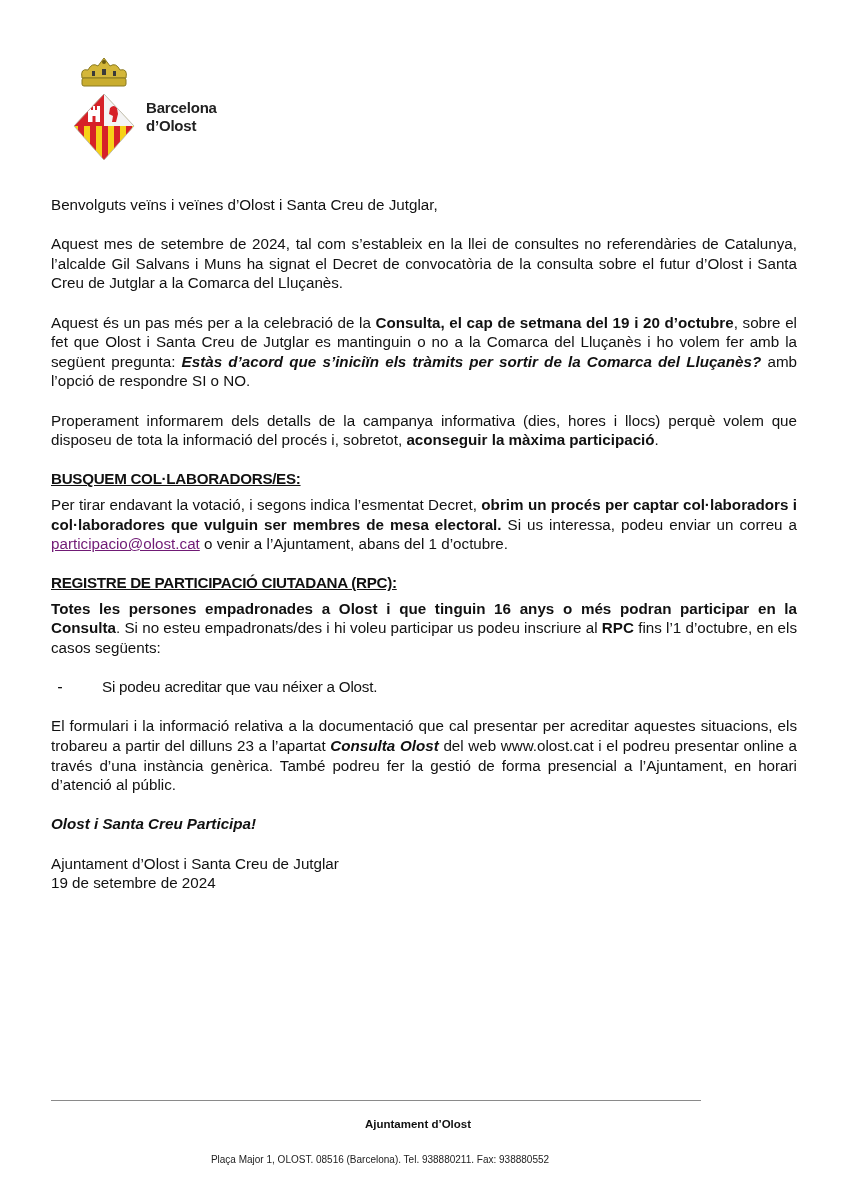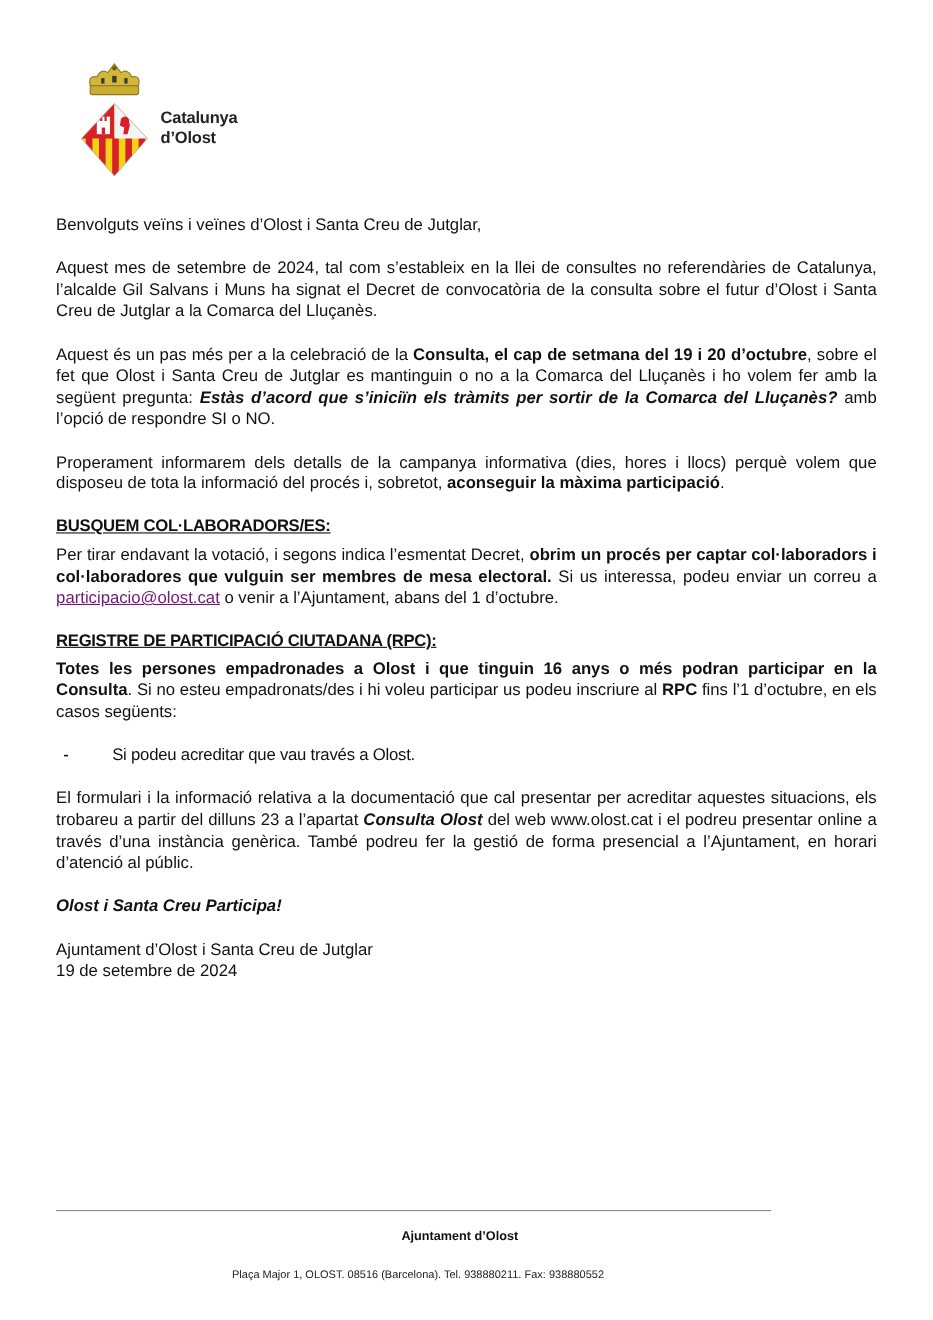--- a/index.html
+++ b/index.html
@@ -61,21 +61,21 @@
         <rect x="21" y="52" width="2" height="4" fill="#ffffff"></rect>
         <rect x="25" y="52" width="3" height="4" fill="#ffffff"></rect>
         <rect x="20.5" y="62" width="3" height="6" fill="#d62128"></rect>
 
         <path d="M38 54 Q42 50 45 54 L46 60 L44 68 L40 68 L41 62 L37 60 Z" fill="#d62128"></path>
       </g>
       <path d="M32 40 L62 72 L32 106 L2 72 Z" fill="none" stroke="#b0b0b0" stroke-width="0.8"></path>
     </g>
   </svg>
   <div class="logo-text">
-    <div>Catalunya</div>
+    <div>Barcelona</div>
     <div>d’Olost</div>
   </div>
 </div>
 
 <div class="content">
   <p class="greeting">Benvolguts veïns i veïnes d’Olost i Santa Creu de Jutglar,</p>
 
   <p>Aquest mes de setembre de 2024, tal com s’estableix en la llei de consultes no referendàries de Catalunya, l’alcalde Gil Salvans i Muns ha signat el Decret de convocatòria de la consulta sobre el futur d’Olost i Santa Creu de Jutglar a la Comarca del Lluçanès.</p>
 
   <p>
@@ -91,21 +91,21 @@
     <span>Per tirar endavant la votació, i segons indica l’esmentat Decret, </span><b>obrim un procés per captar col·laboradors i col·laboradores que vulguin ser membres de mesa electoral.</b><span> Si us interessa, podeu enviar un correu a </span><a class="link">participacio@olost.cat</a><span> o venir a l’Ajuntament, abans del 1 d’octubre.</span>
   </p>
 
   <div class="heading">REGISTRE DE PARTICIPACIÓ CIUTADANA (RPC):</div>
   <p>
     <b>Totes les persones empadronades a Olost i que tinguin 16 anys o més podran participar en la Consulta</b><span>. Si no esteu empadronats/des i hi voleu participar us podeu inscriure al </span><b>RPC</b><span> fins l’1 d’octubre, en els casos següents:</span>
   </p>
 
   <ul class="list">
     <li><span class="dash">-</span></li>
-    <li><span class="dash">-</span><span>Si podeu acreditar que vau través a Olost.</span></li>
+    <li><span class="dash">-</span><span>Si podeu acreditar que vau néixer a Olost.</span></li>
   </ul>
 
   <p>
     <span>El formulari i la informació relativa a la documentació que cal presentar per acreditar aquestes situacions, els trobareu a partir del dilluns 23 a l’apartat </span><b><i>Consulta Olost</i></b><span> del web www.olost.cat i el podreu presentar online a través d’una instància genèrica. També podreu fer la gestió de forma presencial a l’Ajuntament, en horari d’atenció al públic.</span>
   </p>
 
   <p><b><i>Olost i Santa Creu Participa!</i></b></p>
 
   <div class="signature">
     <div>Ajuntament d’Olost i Santa Creu de Jutglar</div>

